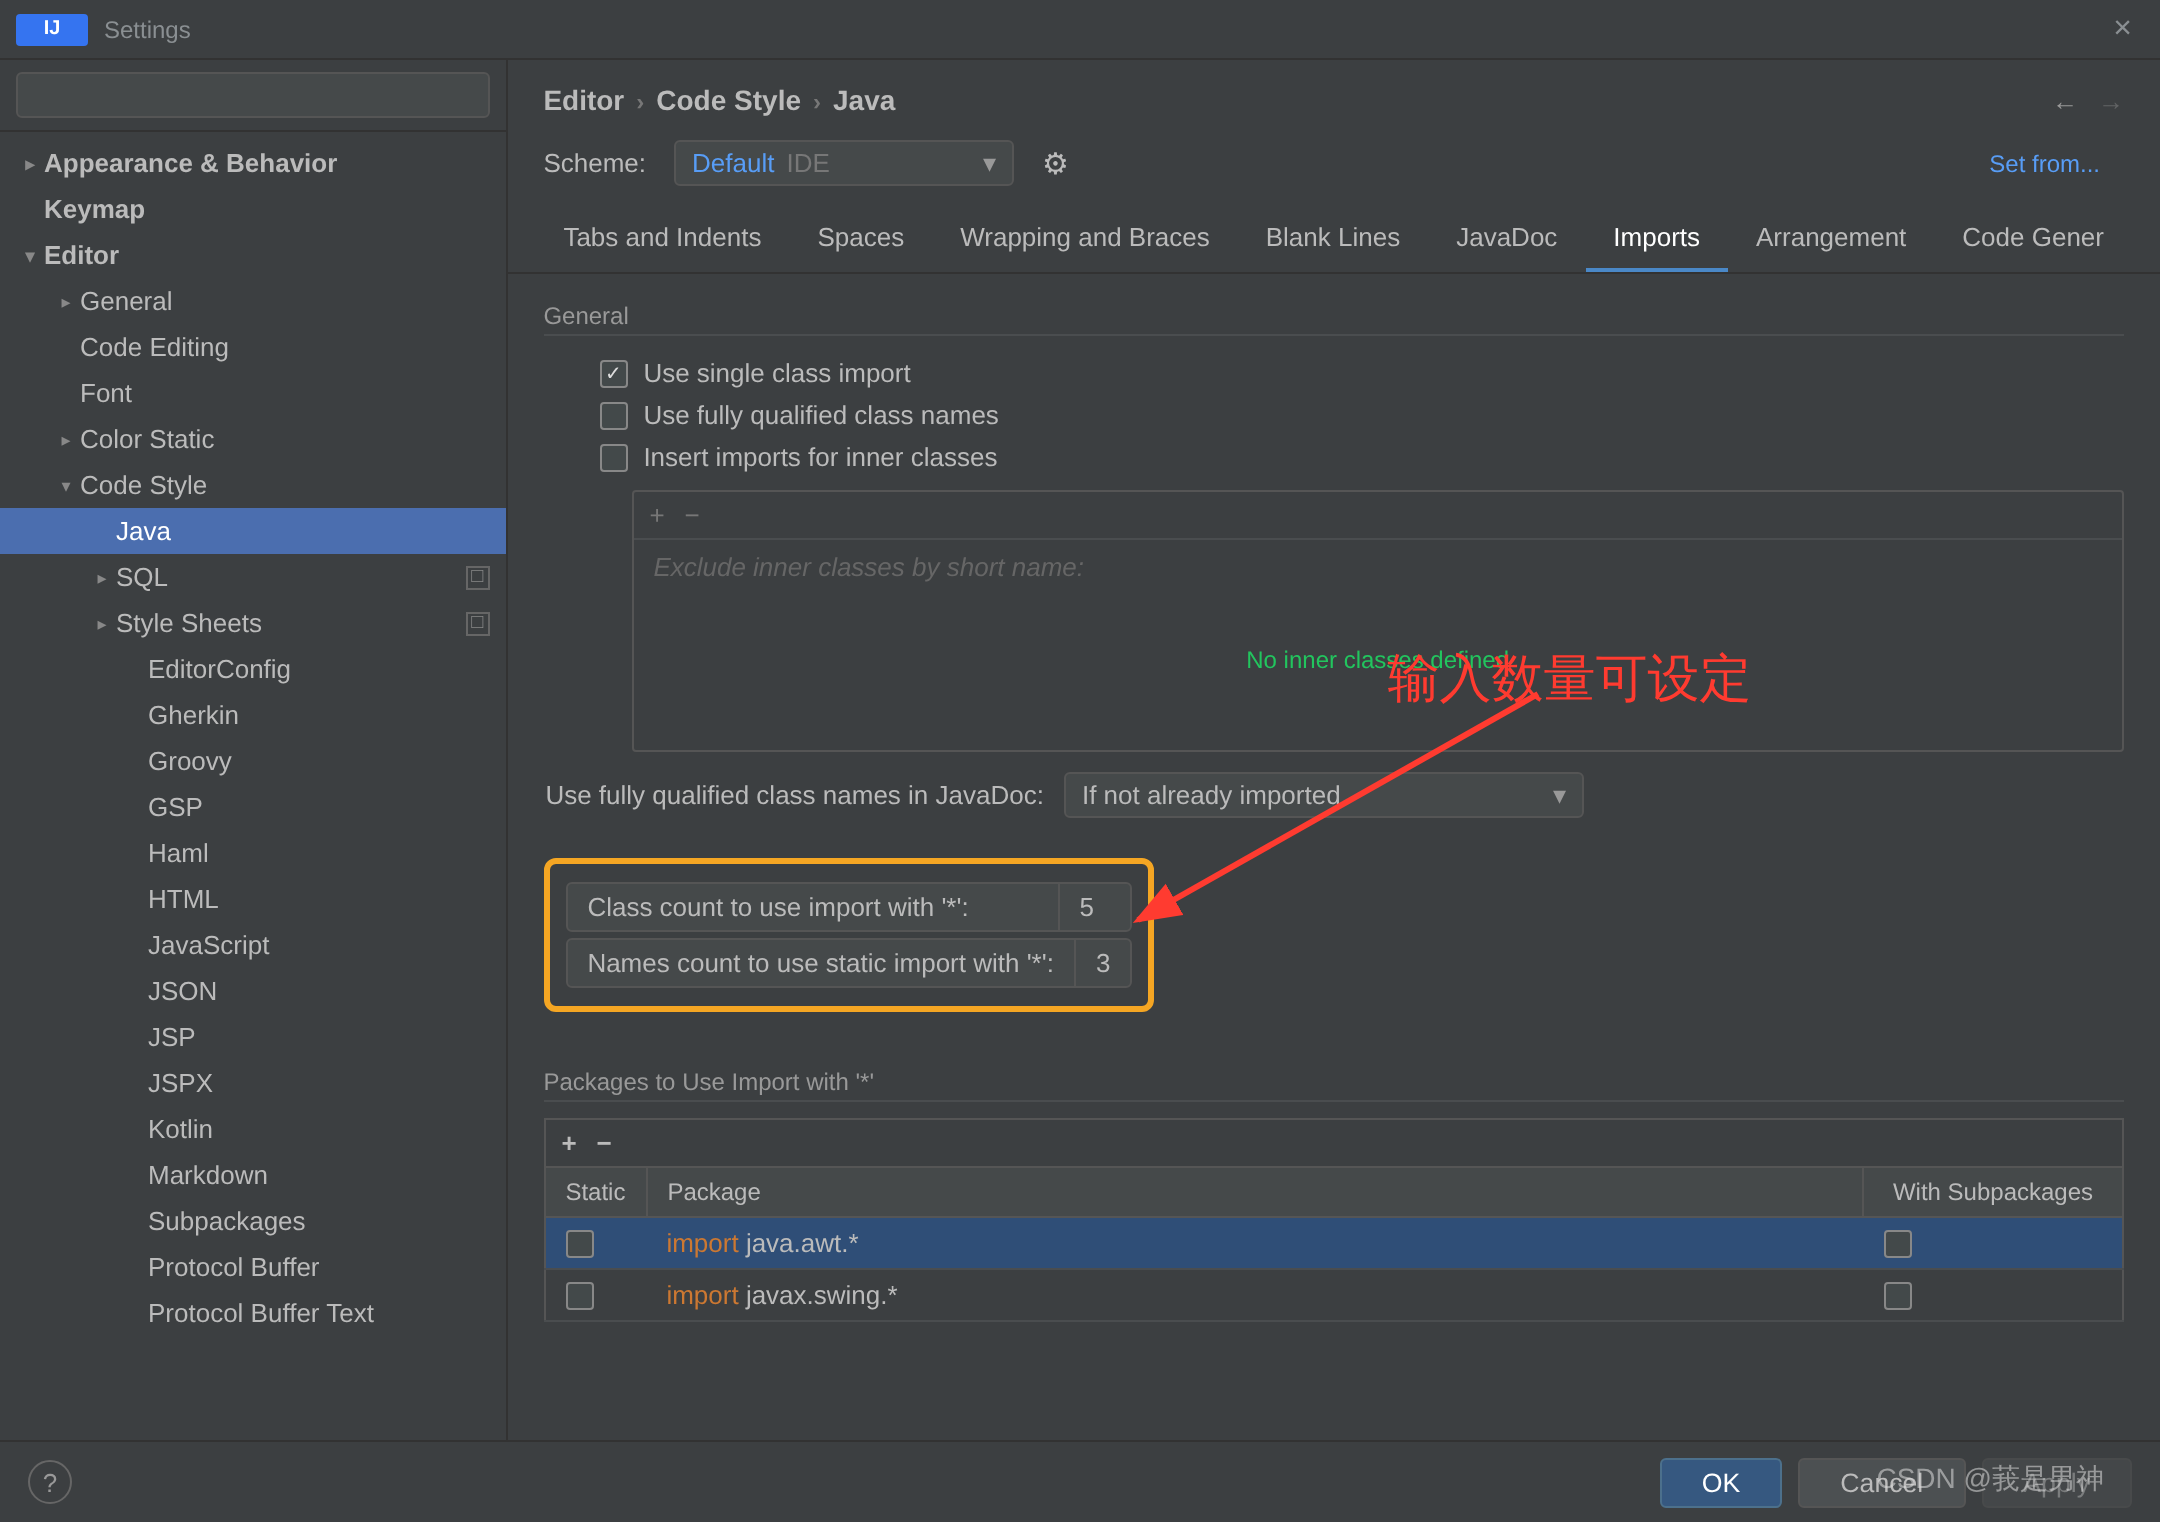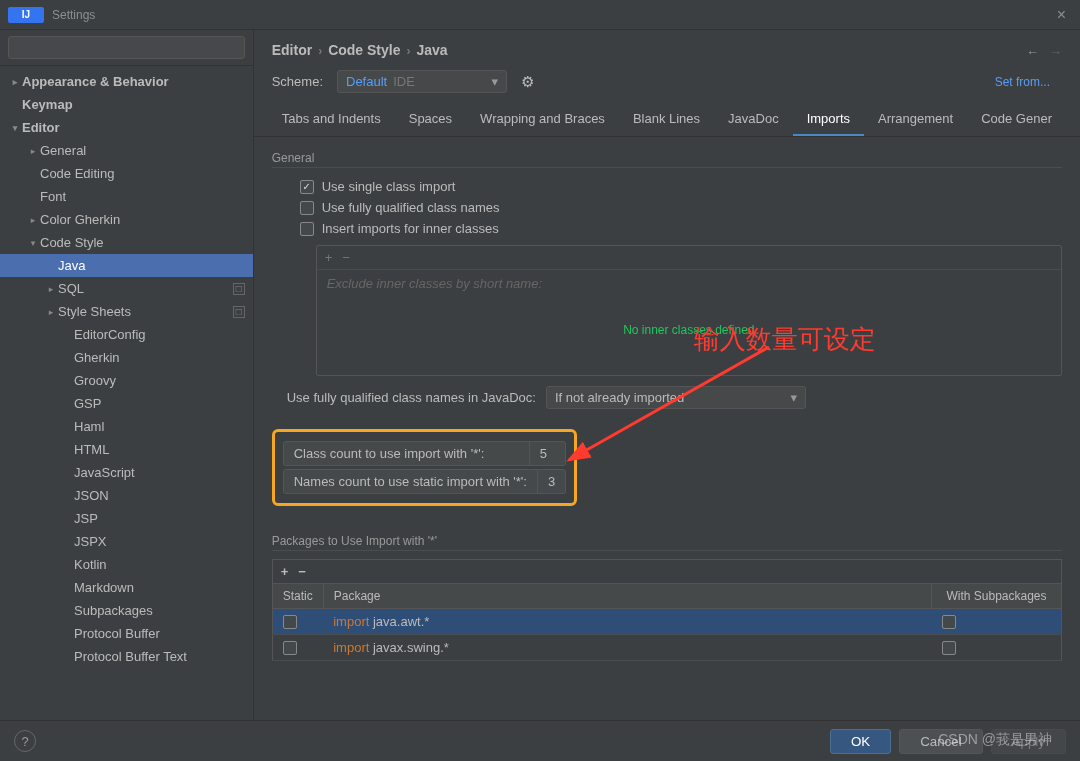--- a/index.html
+++ b/index.html
@@ -55,21 +55,21 @@
 
   .checkbox-row { display: flex; align-items: center; padding: 3px 0 3px 28px; gap: 8px; }
   .cb { width: 14px; height: 14px; border: 1px solid #888; border-radius: 2px; background: #43494a; display:flex;align-items:center;justify-content:center;font-size:10px;color:#bbb;}
   .cb.checked::after { content:"✓"; color:#ddd;}
 
   .inner-box { margin: 6px 0 6px 44px; border: 1px solid #555; border-radius: 2px; background:#3c3f41;}
   .inner-toolbar { border-bottom: 1px solid #4a4d4f; padding: 4px 8px; color: #777; display:flex; gap:10px;}
   .inner-placeholder { padding: 6px 10px; color: #666; font-style: italic;}
   .inner-empty { text-align: center; padding: 26px 0 38px; color: #22c55e; font-size:12px;}
 
-  .row-flex { display:flex; align-items:center; gap:10px; margin:10px 15px;}
+  .row-flex { display:flex; align-items:center; gap:10px; margin:10px 1px;}
   .dropdown { background:#45494a; border:1px solid #555; border-radius:3px; padding:3px 24px 3px 8px; min-width:260px; position:relative; cursor:pointer; color:#bbb;}
   .dropdown::after { content:"▾"; position:absolute; right:8px; color:#999;}
 
   .highlight-box { border: 3px solid #f5a623; border-radius: 6px; padding: 6px 8px; margin: 10px 0; display:inline-block;}
   .count-row { display:flex; align-items:center; background:#45494a; border:1px solid #555; border-radius:3px; margin:3px 0;}
   .count-label { padding:4px 10px; min-width:246px; border-right:1px solid #555; color:#bbb;}
   .count-val { padding:4px 10px; min-width:24px; color:#bbb;}
 
   .pkg-toolbar { border:1px solid #555; border-bottom:none; padding:4px 8px; display:flex; gap:10px; color:#bbb; background:#3c3f41;}
   .pkg-toolbar span{cursor:pointer; font-weight:bold;}
@@ -125,21 +125,21 @@
         <div class="tree-item indent-1">
           <span class="arrow"></span>
           <span>Code Editing</span>
         </div>
         <div class="tree-item indent-1">
           <span class="arrow"></span>
           <span>Font</span>
         </div>
         <div class="tree-item indent-1">
           <span class="arrow">▸</span>
-          <span>Color Gherkin</span>
+          <span>Color Static</span>
         </div>
         <div class="tree-item indent-1">
           <span class="arrow">▾</span>
           <span>Code Style</span>
         </div>
         <div class="tree-item indent-2 selected">
           <span class="arrow"></span>
           <span>Java</span>
         </div>
         <div class="tree-item indent-2">

